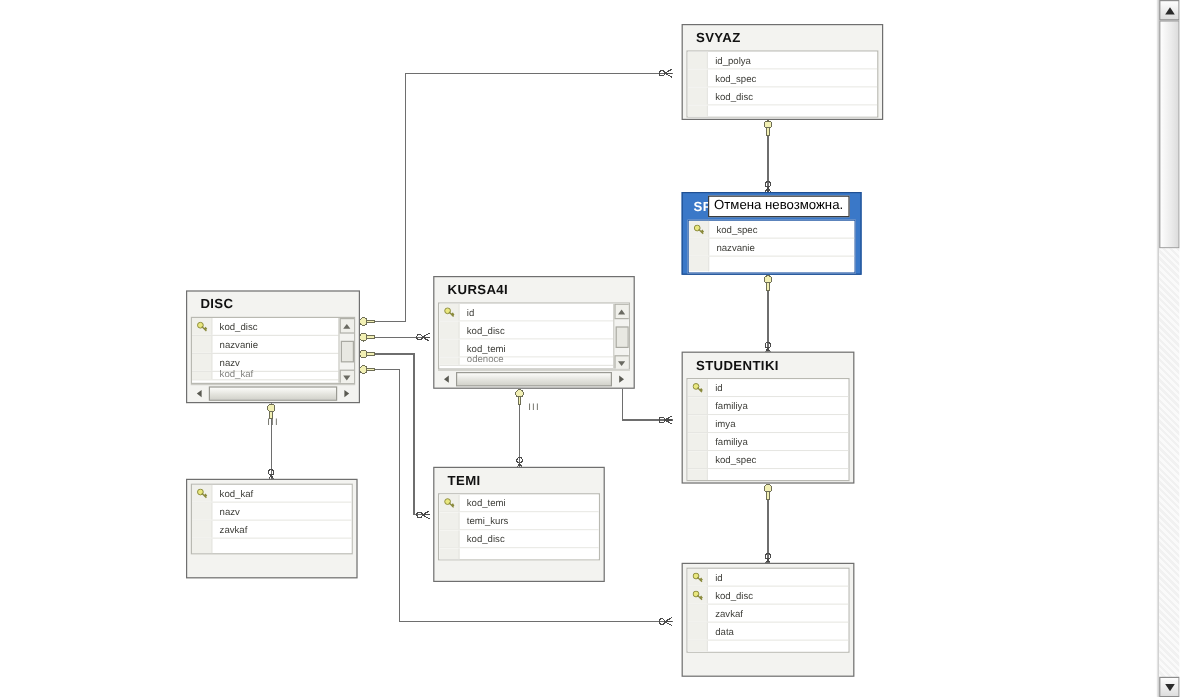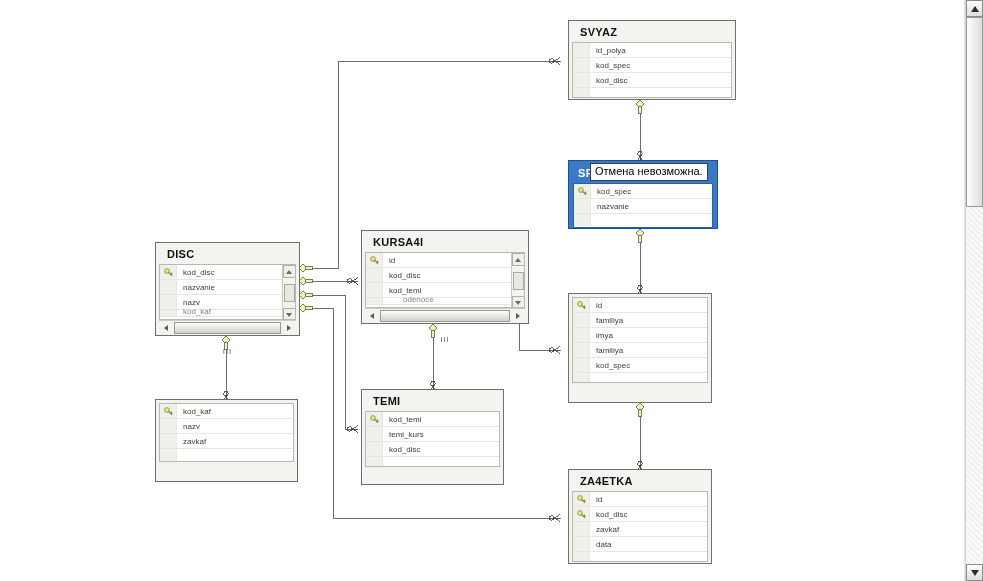--- a/index.html
+++ b/index.html
@@ -380,21 +380,21 @@
             <div class="fname">id</div>
           </div>
           <div class="fld">
             <div class="gutter"></div>
             <div class="fname">kod_disc</div>
           </div>
           <div class="fld">
             <div class="gutter"></div>
             <div class="fname">kod_temi</div>
           </div>
-          <div class="fld" style="height: 7px; gap: 14px;">
+          <div class="fld" style="height: 7px;">
             <div class="gutter"></div>
             <div class="fname" style="margin-top: -4px; opacity: 0.65;">odenoce</div>
           </div>
           <div class="vscroll" style="height: 56px;">
             <div class="vs-btn">
               <span class="arrow up"></span>
             </div>
             <div class="vs-thumb"></div>
             <div class="vs-btn">
               <span class="arrow down"></span>
@@ -407,20 +407,21 @@
           </div>
           <div class="hs-track">
             <span class="grip">III</span>
           </div>
           <div class="hs-btn">
             <span class="arrow right"></span>
           </div>
         </div>
       </div>
       <div class="tbl" style="left: 568px; top: 293px; width: 144px; height: 110px;">
+        <div class="tbl-title">STUDENTIKI</div>
         <div class="tbl-body" style="height: 86px;">
           <div class="fld">
             <div class="gutter">
               <svg class="keyicon" width="9" height="9" viewBox="0 0 9 9" aria-hidden="true">
                 <circle cx="3" cy="3" r="2.4" fill="#e9e77e" stroke="#8a8a3c" stroke-width="0.8"></circle>
                 <path d="M4.6 4.4 L7.6 7.4 M6.3 6.1 L7.3 5.1 M7.1 6.9 L8 6" stroke="#8a8a3c" stroke-width="1.1" fill="none" stroke-linecap="square"></path>
               </svg>
             </div>
             <div class="fname">id</div>
           </div>
@@ -488,21 +489,20 @@
           <div class="fld">
             <div class="gutter"></div>
             <div class="fname">kod_disc</div>
           </div>
           <div class="fld blank">
             <div class="gutter"></div>
           </div>
         </div>
       </div>
       <div class="tbl" style="left: 568px; top: 469px; width: 144px; height: 95px;">
-        <div class="tbl-title">ZA4ETKA</div>
         <div class="tbl-body" style="height: 71px;">
           <div class="fld">
             <div class="gutter">
               <svg class="keyicon" width="9" height="9" viewBox="0 0 9 9" aria-hidden="true">
                 <circle cx="3" cy="3" r="2.4" fill="#e9e77e" stroke="#8a8a3c" stroke-width="0.8"></circle>
                 <path d="M4.6 4.4 L7.6 7.4 M6.3 6.1 L7.3 5.1 M7.1 6.9 L8 6" stroke="#8a8a3c" stroke-width="1.1" fill="none" stroke-linecap="square"></path>
               </svg>
             </div>
             <div class="fname">id</div>
           </div>

